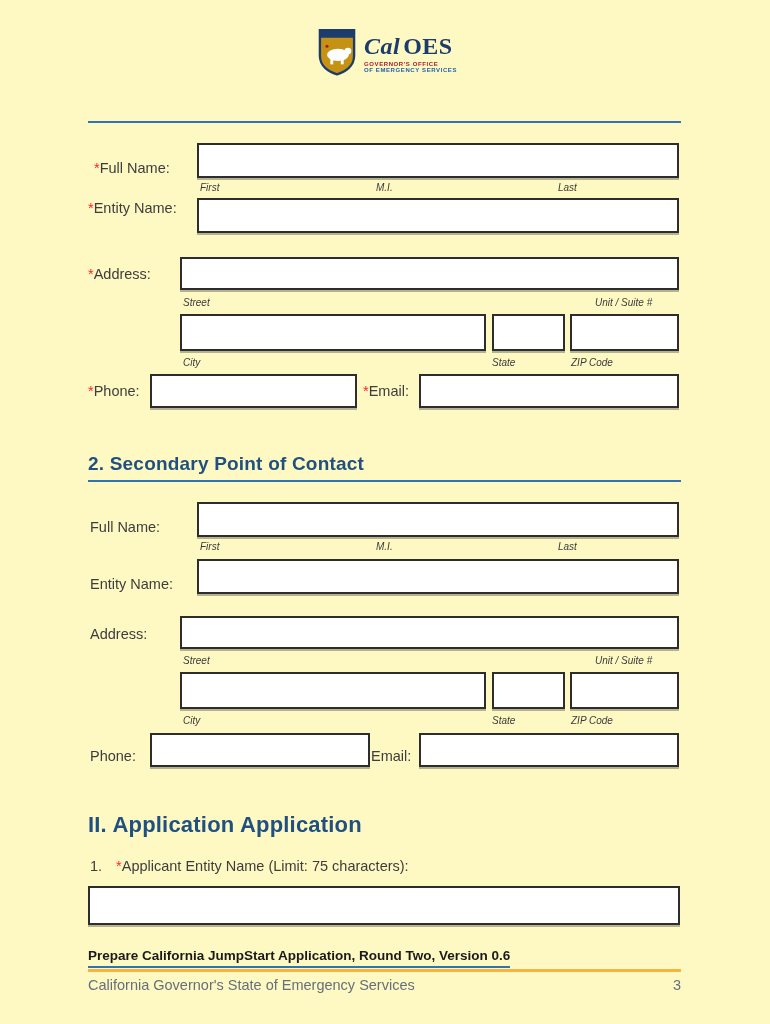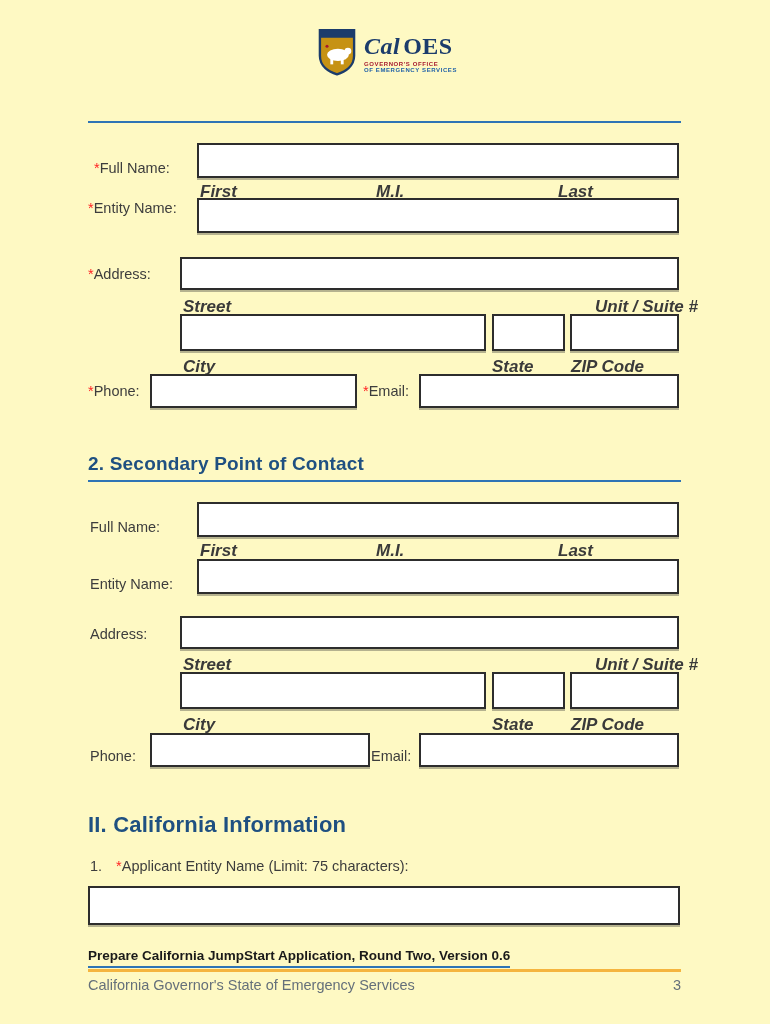--- a/index.html
+++ b/index.html
@@ -24,21 +24,21 @@
   .tagline2 { font-size: 6px; font-weight: bold; letter-spacing: 0.6px; color: #2061a8; }
 
   
   .h-sec { color: #1f5081; font-weight: bold; font-size: 19px; letter-spacing: 0.2px; white-space: nowrap; }
   .h-big { color: #1f5081; font-weight: bold; font-size: 22px; letter-spacing: 0.2px; white-space: nowrap; }
   .rule-blue { height: 2px; background: #2e74b5; }
   .rule-gold { height: 3px; background: #f5b53f; }
 
   
   .lbl { color: #3d3d3d; font-size: 14.5px; white-space: nowrap; }
-  .hint { color: #3a3a3a; font-size: 17px; font-style: italic; white-space: nowrap; font-weight: bold; }
+  .hint { color: #3a3a3a; font-size: 10px; font-style: italic; white-space: nowrap; }
   .red { color: #ff2222; font-weight: normal; }
 
   
   input.box {
     position: absolute;
     border: 2px solid #2d2d2d;
     background: #ffffff;
     box-shadow: 0 2px 0 rgba(45,45,45,0.35);
     font: 14px "Liberation Sans", sans-serif;
     padding: 0 6px;
@@ -127,21 +127,21 @@
   <input class="box" style="left: 570px; top: 672px; width: 109px; height: 37px;">
   <div class="abs hint" style="left:183px; top:715px;">City</div>
   <div class="abs hint" style="left:492px; top:715px;">State</div>
   <div class="abs hint" style="left:571px; top:715px;">ZIP Code</div>
 
   <div class="abs lbl" style="left:90px; top:748px;">Phone:</div>
   <input class="box" style="left: 150px; top: 733px; width: 220px; height: 34px;">
   <div class="abs lbl" style="left:371px; top:748px;">Email:</div>
   <input class="box" style="left: 419px; top: 733px; width: 260px; height: 34px;">
 
-  <div class="abs h-big" style="left:88px; top:812px;">II. California Information</div>
+  <div class="abs h-big" style="left:88px; top:812px;">II. Application Application</div>
 
   <div class="abs qline" style="left:90px; top:858px;">
     <span class="qnum">1.</span><span class="red">*</span><span>Applicant Entity Name (Limit: 75 characters):</span>
   </div>
   <input class="box" style="left: 88px; top: 886px; width: 592px; height: 39px;">
 
   <div class="abs" style="left:88px; top:946px;">
     <span class="f-title">Prepare California JumpStart Application, Round Two, Version 0.6</span>
   </div>
   <div class="abs rule-gold" style="left:88px; top:969px; width:593px;"></div>

